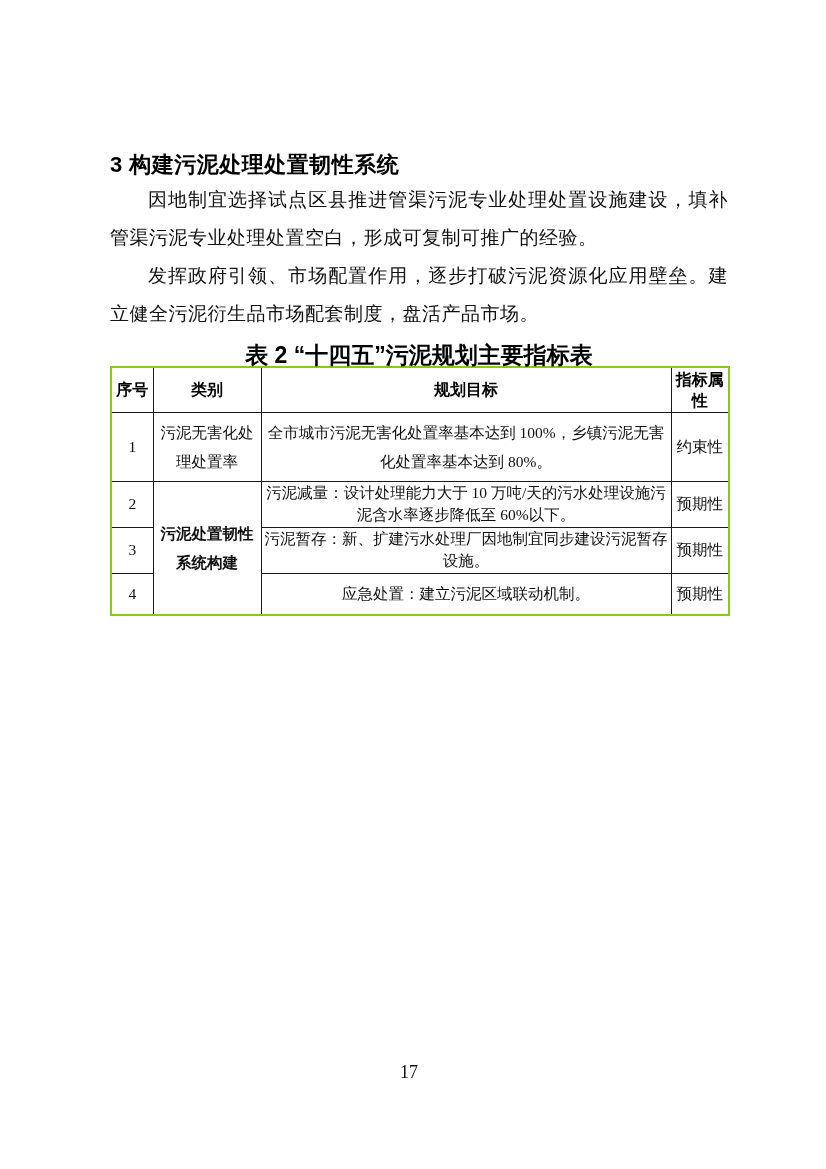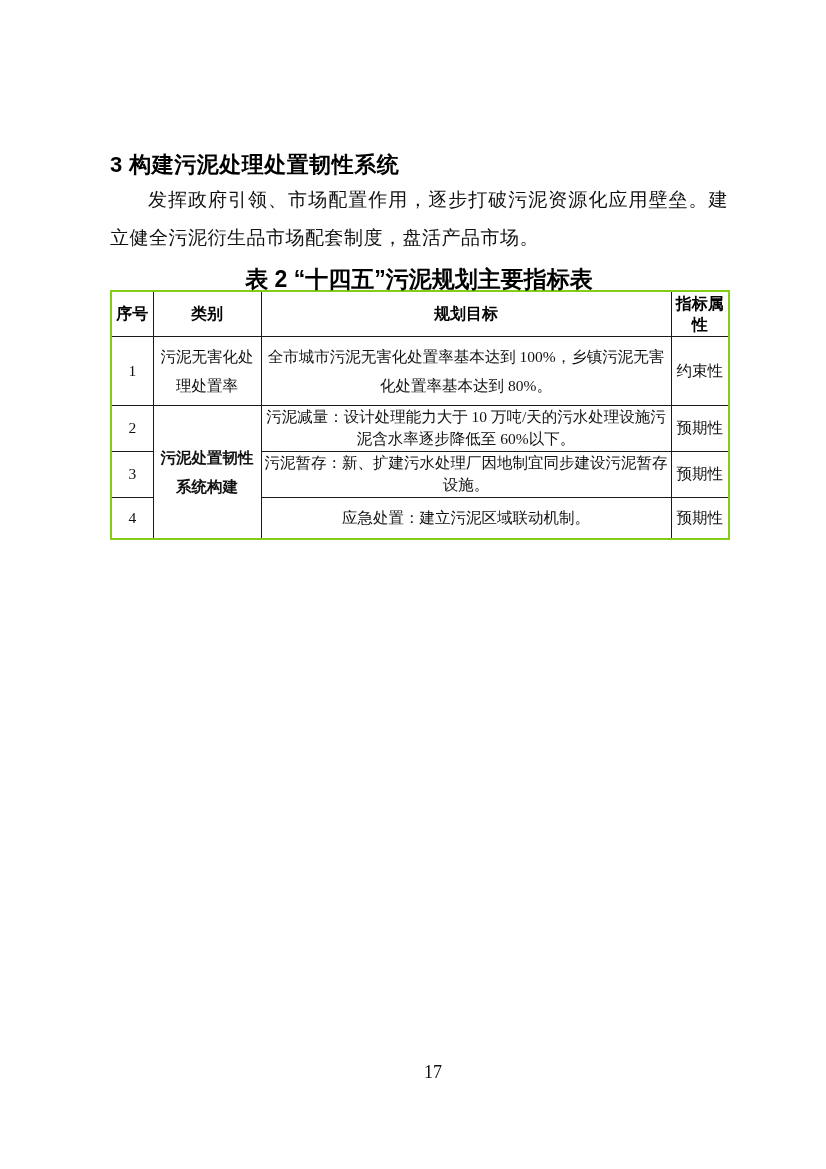--- a/index.html
+++ b/index.html
@@ -80,36 +80,37 @@
   tr.row-2     { height: 46px; }
   tr.row-3     { height: 46px; }
   tr.row-4     { height: 42px; }
   tr.row-1 td  { line-height: 29px; }
   tr.row-2 td, tr.row-3 td { line-height: 22px; }
   tr.row-4 td  { line-height: 20px; }
   td.cat-cell  { line-height: 29px !important; font-weight: bold; }
   .page-number {
     position: absolute;
     top: 1062px;
-    left: 124px;
+    left: 100px;
     width: 618px;
     text-align: center;
     font-family: "Liberation Serif", "DejaVu Serif", serif;
     font-size: 18px;
     color: #111111;
   }
 </style>
 </head>
 <body>
 
 <div class="page">
   <div class="content">
 
     <div class="heading first">3 构建污泥处理处置韧性系统</div>
 
+    <p class="body-para">因地制宜选择试点区县推进管渠污泥专业处理处置设施建设，填补管渠污泥专业处理处置空白，形成可复制可推广的经验。</p>
 
     <p class="body-para">发挥政府引领、市场配置作用，逐步打破污泥资源化应用壁垒。建立健全污泥衍生品市场配套制度，盘活产品市场。</p>
 
     <div class="table-caption">表 2 “十四五”污泥规划主要指标表</div>
 
     <table class="indicator-table">
       <colgroup>
         <col style="width:42px">
         <col style="width:108px">
         <col style="width:410px">

